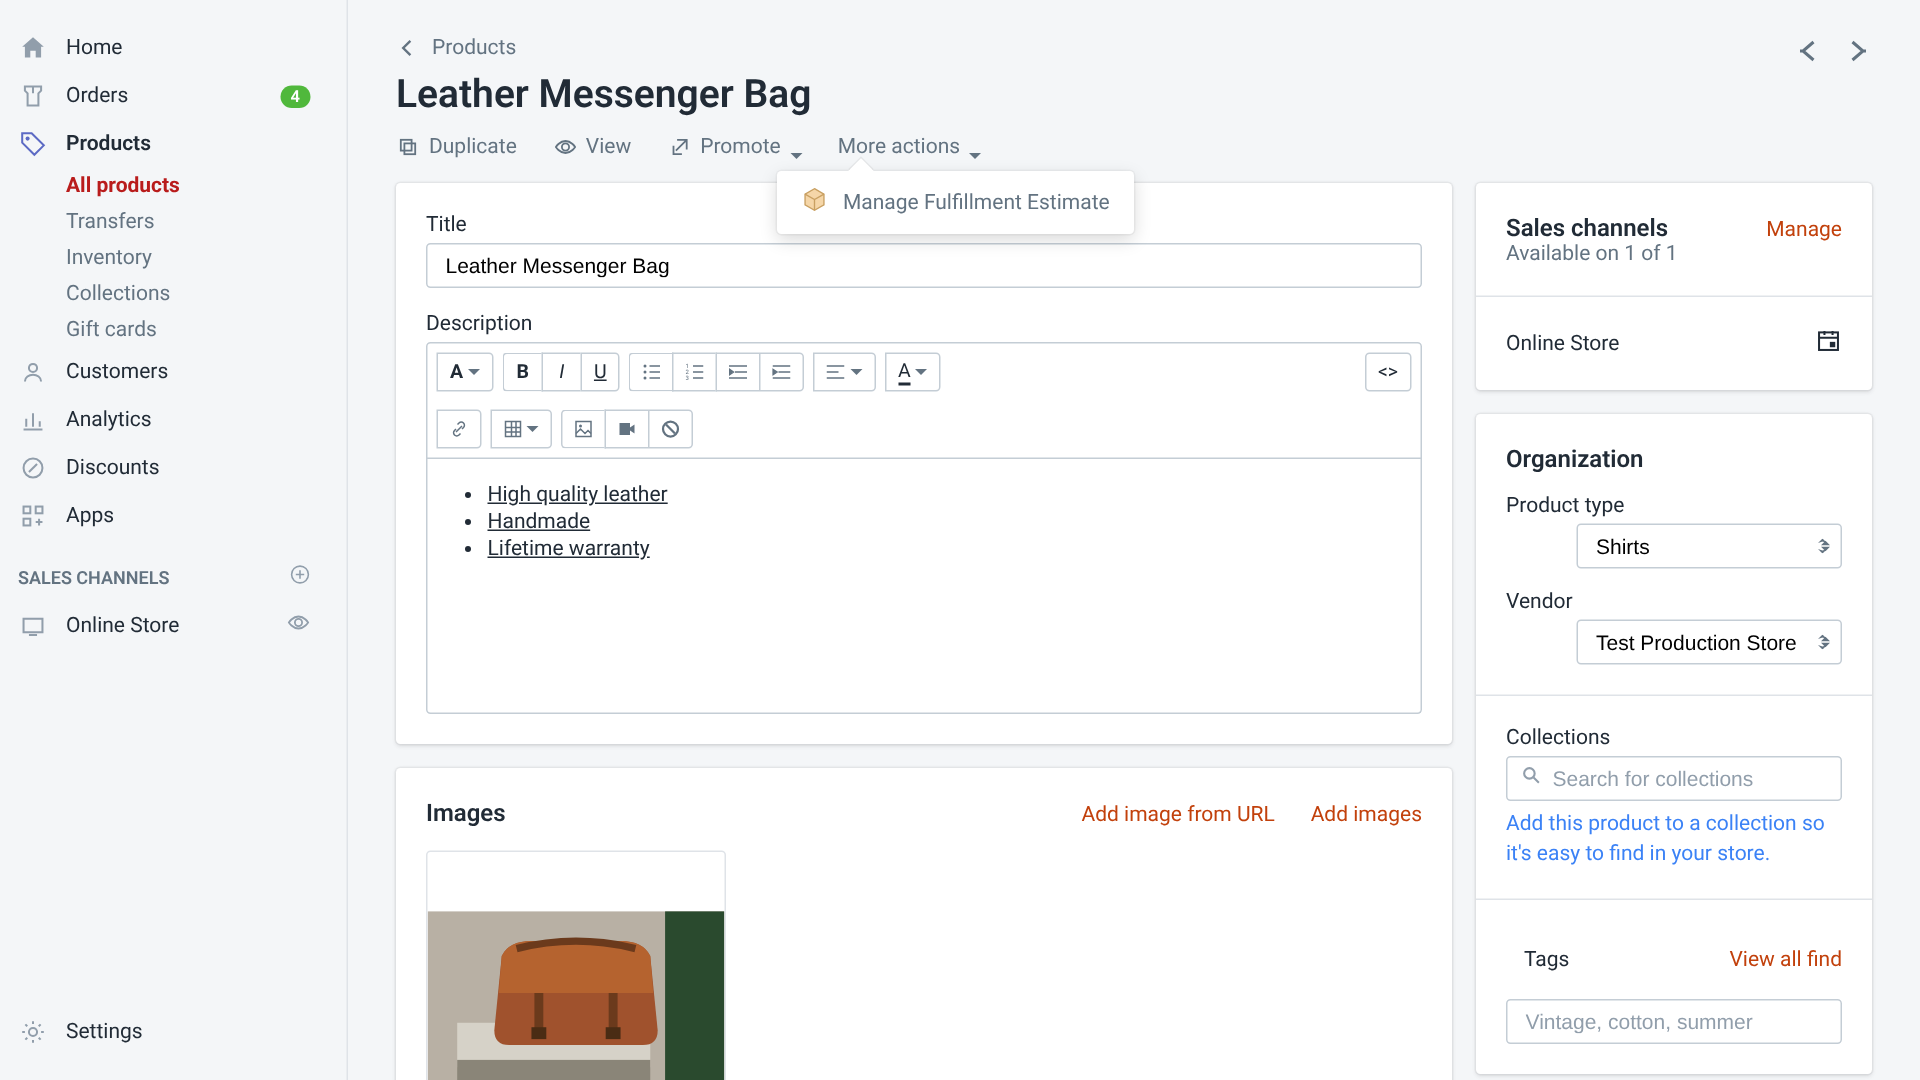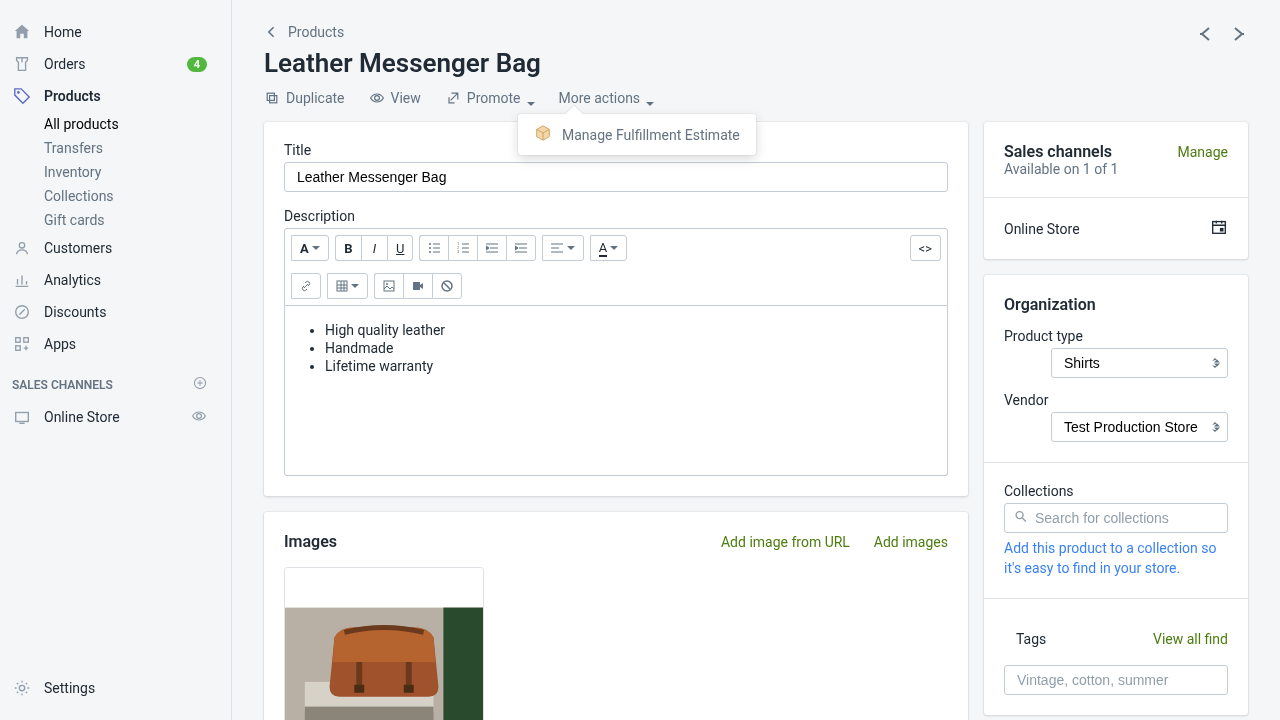--- a/index.html
+++ b/index.html
@@ -3,21 +3,21 @@
 <meta charset="utf-8">
 <style>
 * { box-sizing: border-box; margin: 0; padding: 0; }
 body { font-family: -apple-system, BlinkMacSystemFont, "Segoe UI", Roboto, sans-serif; background: #f4f6f8; color: #212b36; font-size: 14px; overflow: hidden; }
 .app { display: flex; width: 1280px; height: 720px; }
 .sidebar { width: 232px; background: #f4f6f8; border-right: 1px solid #dfe3e8; display: flex; flex-direction: column; padding: 16px 0; }
 .main { flex: 1; overflow-y: auto; padding: 24px 32px; position: relative; }
 .nav-item { display: flex; align-items: center; padding: 6px 12px; color: #212b36; cursor: pointer; gap: 12px; }
 .nav-item .icon { width: 20px; height: 20px; display: flex; align-items: center; justify-content: center; }
 .nav-sub { padding-left: 44px; font-size: 14px; color: #637381; cursor: pointer; padding-top: 4px; padding-bottom: 4px; }
-.nav-sub.active { color: #000000; font-weight: 400; }
+.nav-sub.active { color: #b91c1c; font-weight: 700; }
 .badge { background: #50b83c; color: #fff; font-size: 11px; font-weight:600; padding: 1px 7px; border-radius: 10px; margin-left: auto; margin-right: 12px; }
 .section-title { padding: 16px 12px 8px; font-size: 12px; font-weight: 600; color: #637381; display:flex; align-items:center; }
 .section-title .add-circle { margin-left:auto; margin-right:12px; }
 .sidebar-spacer { flex:1; }
 .breadcrumb { display: flex; align-items: center; gap: 8px; color: #637381; cursor: pointer; margin-bottom: 8px; }
 .header-row { display:flex; align-items:flex-start; justify-content:space-between; }
 .nav-arrows { display:flex; gap:12px; color:#637381; }
 h1.page-title { font-size: 26px; font-weight: 600; margin-bottom: 12px; }
 .actions-row { display:flex; gap:24px; color:#637381; margin-bottom:16px; align-items:center; position:relative; }
 .action-btn { display:flex; align-items:flex-end; gap:6px; cursor:pointer; }
@@ -36,24 +36,24 @@
 .select-arrows .u,.select-arrows .d { width:0;height:0;border-left:3px solid transparent;border-right:3px solid transparent;}
 .select-arrows .u{border-bottom:3px solid #637381;}
 .select-arrows .d{border-top:3px solid #637381;}
 .editor-toolbar { border:1px solid #c4cdd5; border-radius:3px 3px 0 0; padding:6px; display:flex; flex-wrap:wrap; gap:6px; align-items:center; background:#fff; position:relative; }
 .tb-group{display:flex;}
 .tb-btn{border:1px solid #c4cdd5; background:#fff; padding:4px 8px; min-width:26px; height:26px; display:flex; align-items:center; justify-content:center; cursor:pointer; font-size:13px;}
 .tb-group .tb-btn{border-radius:0; border-right:none;}
 .tb-group .tb-btn:first-child{border-radius:3px 0 0 3px;}
 .tb-group .tb-btn:last-child{border-radius:0 3px 3px 0;border-right:1px solid #c4cdd5;}
 .tb-btn.solo{border-radius:3px;}
-.editor-body{border:1px solid #c4cdd5; border-top:none; border-radius:0 0 3px 3px; min-height:170px; padding:16px 20px; font-size:14px;}
+.editor-body{border:1px solid #c4cdd5; border-top:none; border-radius:0 0 3px 3px; min-height:170px; padding:16px 20px; font-size:14px;text-decoration:underline;}
 .editor-body ul{padding-left:20px;}
 .editor-body li{margin-bottom:2px;}
-.link{color:#4d7c0f; cursor:pointer;padding-left:10px;}
+.link{color:#c2410c; cursor:pointer;padding-left:10px;}
 .card-header-row{display:flex;justify-content:space-between;align-items:baseline;}
 h2.section-heading{font-size:16px;font-weight:600;}
 .subdued{color:#637381;font-size:14px;}
 .help-text{color:#3b82f6;font-size:14px;margin-top:6px;line-height:1.4;}
 .search-input-wrap{position:relative;}
 .search-input-wrap .search-ic{position:absolute;left:10px;top:50%;transform:translateY(-50%);color:#637381;}
 .search-input-wrap input{padding-left:30px;}
 .image-thumb{width:200px;height:200px;border:1px solid #dfe3e8;border-radius:3px;overflow:hidden;display:flex;align-items:center;justify-content:center;background:#fff;}
 .bag-svg{width:200px;height:120px;}
 .popover{position:absolute; top:24px; left:254px; background:#fff; border-radius:3px; box-shadow:0 0 0 1px rgba(63,63,68,.05),0 4px 12px rgba(0,0,0,.15); padding:10px 16px; display:flex; align-items:center; gap:10px; z-index:10;}

